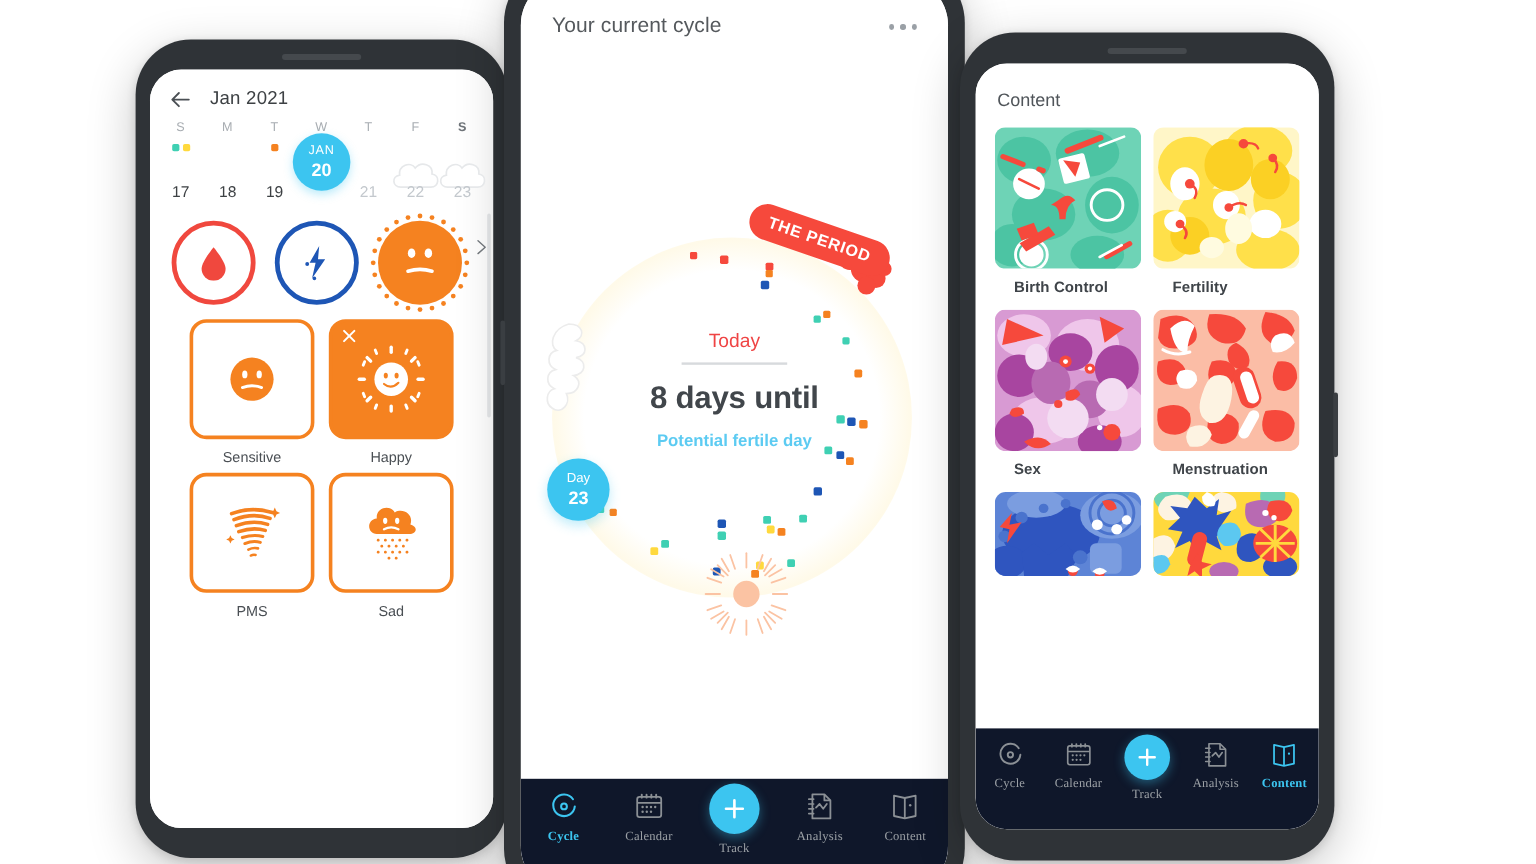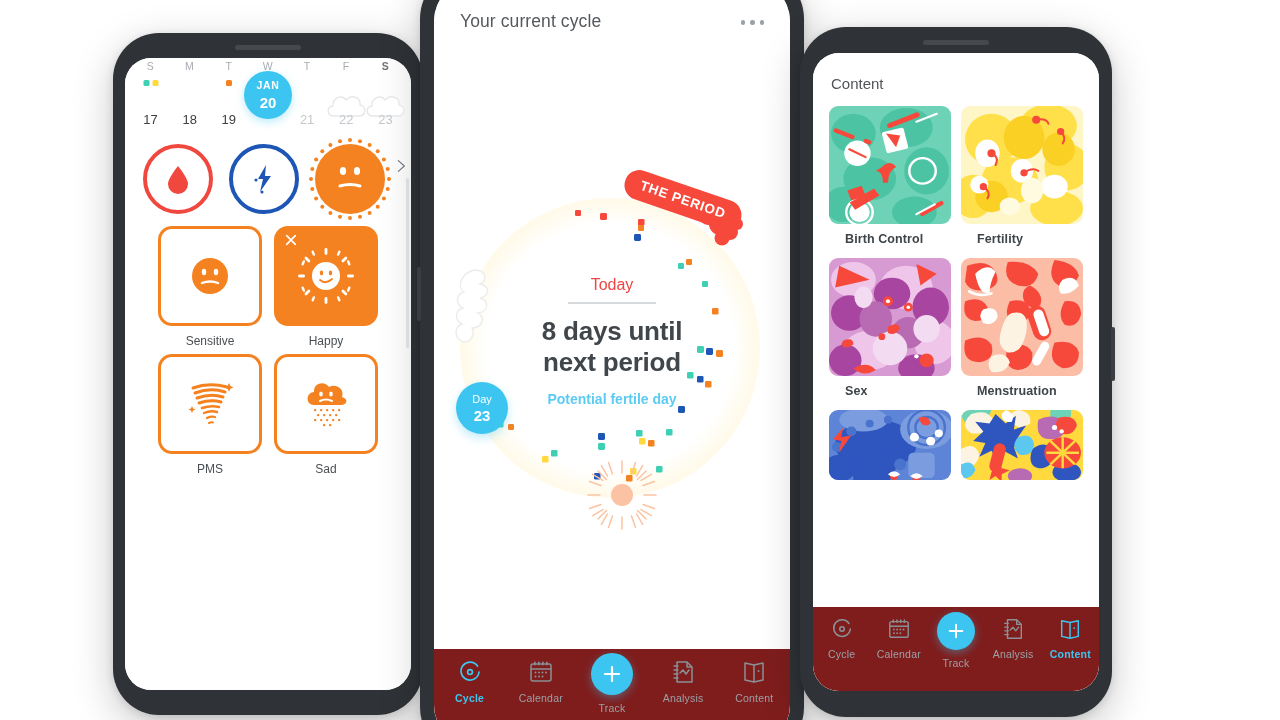--- a/index.html
+++ b/index.html
@@ -49,21 +49,21 @@
          justify-content:flex-end;padding-bottom:3px;}
   .l-daynum{font-size:13px;color:#3d4144;z-index:3;}
   .l-daynum.dim{color:#c3c8cd;}
   .dotrow{position:absolute;top:8px;left:50%;transform:translateX(-50%);
           display:flex;gap:3px;z-index:3;}
   .dotrow i{display:block;width:6px;height:6px;border-radius:1.5px;}
   .today-pill{position:absolute;left:50%;top:-1px;transform:translateX(-50%);
               width:48px;height:48px;border-radius:50%;background:#3cc5f0;
               display:flex;flex-direction:column;align-items:center;justify-content:center;
               z-index:2;box-shadow:0 3px 8px rgba(60,197,240,.35);}
-  .today-pill .m{color:#fff;font-size:10.5px;font-weight:bold;letter-spacing:.6px;line-height:1;}
+  .today-pill .m{color:#fff;font-size:10.5px;font-weight:normal;letter-spacing:.6px;line-height:1;}
   .today-pill .d{color:#fff;font-size:15px;font-weight:bold;line-height:1;margin-top:5px;}
   .cloud-badge{position:absolute;z-index:1;}
 
   .l-trackers{position:relative;display:flex;align-items:center;
               justify-content:flex-start;gap:16px;padding:14px 0 0 18px;}
   .trk{width:70px;height:70px;border-radius:50%;display:flex;align-items:center;
        justify-content:center;box-sizing:border-box;flex:0 0 auto;}
   .trk.ring-red{border:4px solid #f0483e;background:#fff;}
   .trk.ring-blue{border:4px solid #1e56b5;background:#fff;}
   .trk.solid-orange{background:#f58220;border:none;position:relative;}
@@ -109,21 +109,21 @@
              justify-content:center;box-shadow:0 4px 10px rgba(60,197,240,.33);}
   .daybubble .t{color:#fff;font-size:11px;line-height:1;}
   .daybubble .n{color:#fff;font-size:15px;font-weight:bold;line-height:1;margin-top:3px;}
   .sunburst{position:absolute;left:152px;top:421px;width:72px;height:72px;}
   .cloudleft{position:absolute;left:18px;top:228px;width:60px;height:86px;}
   .halo{position:absolute;left:26px;top:160px;width:300px;height:300px;border-radius:50%;
         background:radial-gradient(circle, rgba(255,249,232,0) 58%, rgba(255,248,225,.75) 70%, rgba(255,255,255,0) 84%);}
 
   
   .navbar{position:absolute;left:0;right:0;bottom:0;display:flex;align-items:flex-start;
-          justify-content:space-around;padding-top:10px;background:#7f1d1d;}
+          justify-content:space-around;padding-top:10px;background:#0f172a;font-family:Liberation Serif, serif;}
   .navitem{display:flex;flex-direction:column;align-items:center;gap:7px;width:20%;}
   .navlabel{font-size:10.5px;color:#9ba0a5;letter-spacing:.2px;}
   .navlabel.active{color:#3cc5f0;font-weight:bold;}
   .fab{border-radius:50%;background:#3cc5f0;display:flex;align-items:center;justify-content:center;
        box-shadow:0 3px 9px rgba(60,197,240,.4);}
 
   
   .r-ui{position:absolute;inset:0;background:#fff;}
   .r-title{font-size:15px;color:#50555a;padding:22px 0 0 18px;}
   .r-grid{display:grid;grid-template-columns:1fr 1fr;gap:12px 10px;padding:14px 16px 0 16px;}
@@ -135,20 +135,26 @@
 </head>
 <body>
 
 <div class="stage">
 
   <div class="phone" id="phone-left">
     <div class="speaker"></div>
     <div class="screen">
       <div class="l-ui">
 
+        <div class="l-topbar">
+          <svg class="back-arrow" viewBox="0 0 24 24">
+            <path d="M20 12 H5 M11 6 L5 12 L11 18" fill="none" stroke="#4a4f54" stroke-width="1.7" stroke-linecap="round" stroke-linejoin="round"></path>
+          </svg>
+          <div class="l-month">Jan 2021</div>
+        </div>
 
         <div class="l-weekrow">
           <div class="l-wd">S</div>
           <div class="l-wd">M</div>
           <div class="l-wd">T</div>
           <div class="l-wd">W</div>
           <div class="l-wd">T</div>
           <div class="l-wd">F</div>
           <div class="l-wd last">S</div>
         </div>
@@ -426,21 +432,20 @@
           <div class="period-tag">THE PERIOD</div>
 
           <svg class="cloudleft" viewBox="0 0 60 86">
             <path d="M22 4 C34 4 36 14 28 18 C38 20 38 30 28 32 C38 35 36 46 26 47 C34 52 30 62 20 62 C24 70 16 80 8 74 C2 70 3 60 10 58 C2 54 3 44 11 42 C3 38 4 28 12 26 C5 22 8 8 22 4 Z" fill="#fff" stroke="#ececec" stroke-width="1.4"></path>
           </svg>
 
           <div class="c-center">
             <div class="c-today">Today</div>
             <div class="c-rule"></div>
             <div class="c-big">8 days until</div>
-            <div class="c-big">next period</div>
             <div class="c-sub">Potential fertile day</div>
           </div>
 
           <div class="daybubble">
             <span class="t">Day</span>
             <span class="n">23</span>
           </div>
 
           <svg class="sunburst" viewBox="0 0 72 72">
             <circle cx="36" cy="36" r="11" fill="#fbc3a3"></circle>

